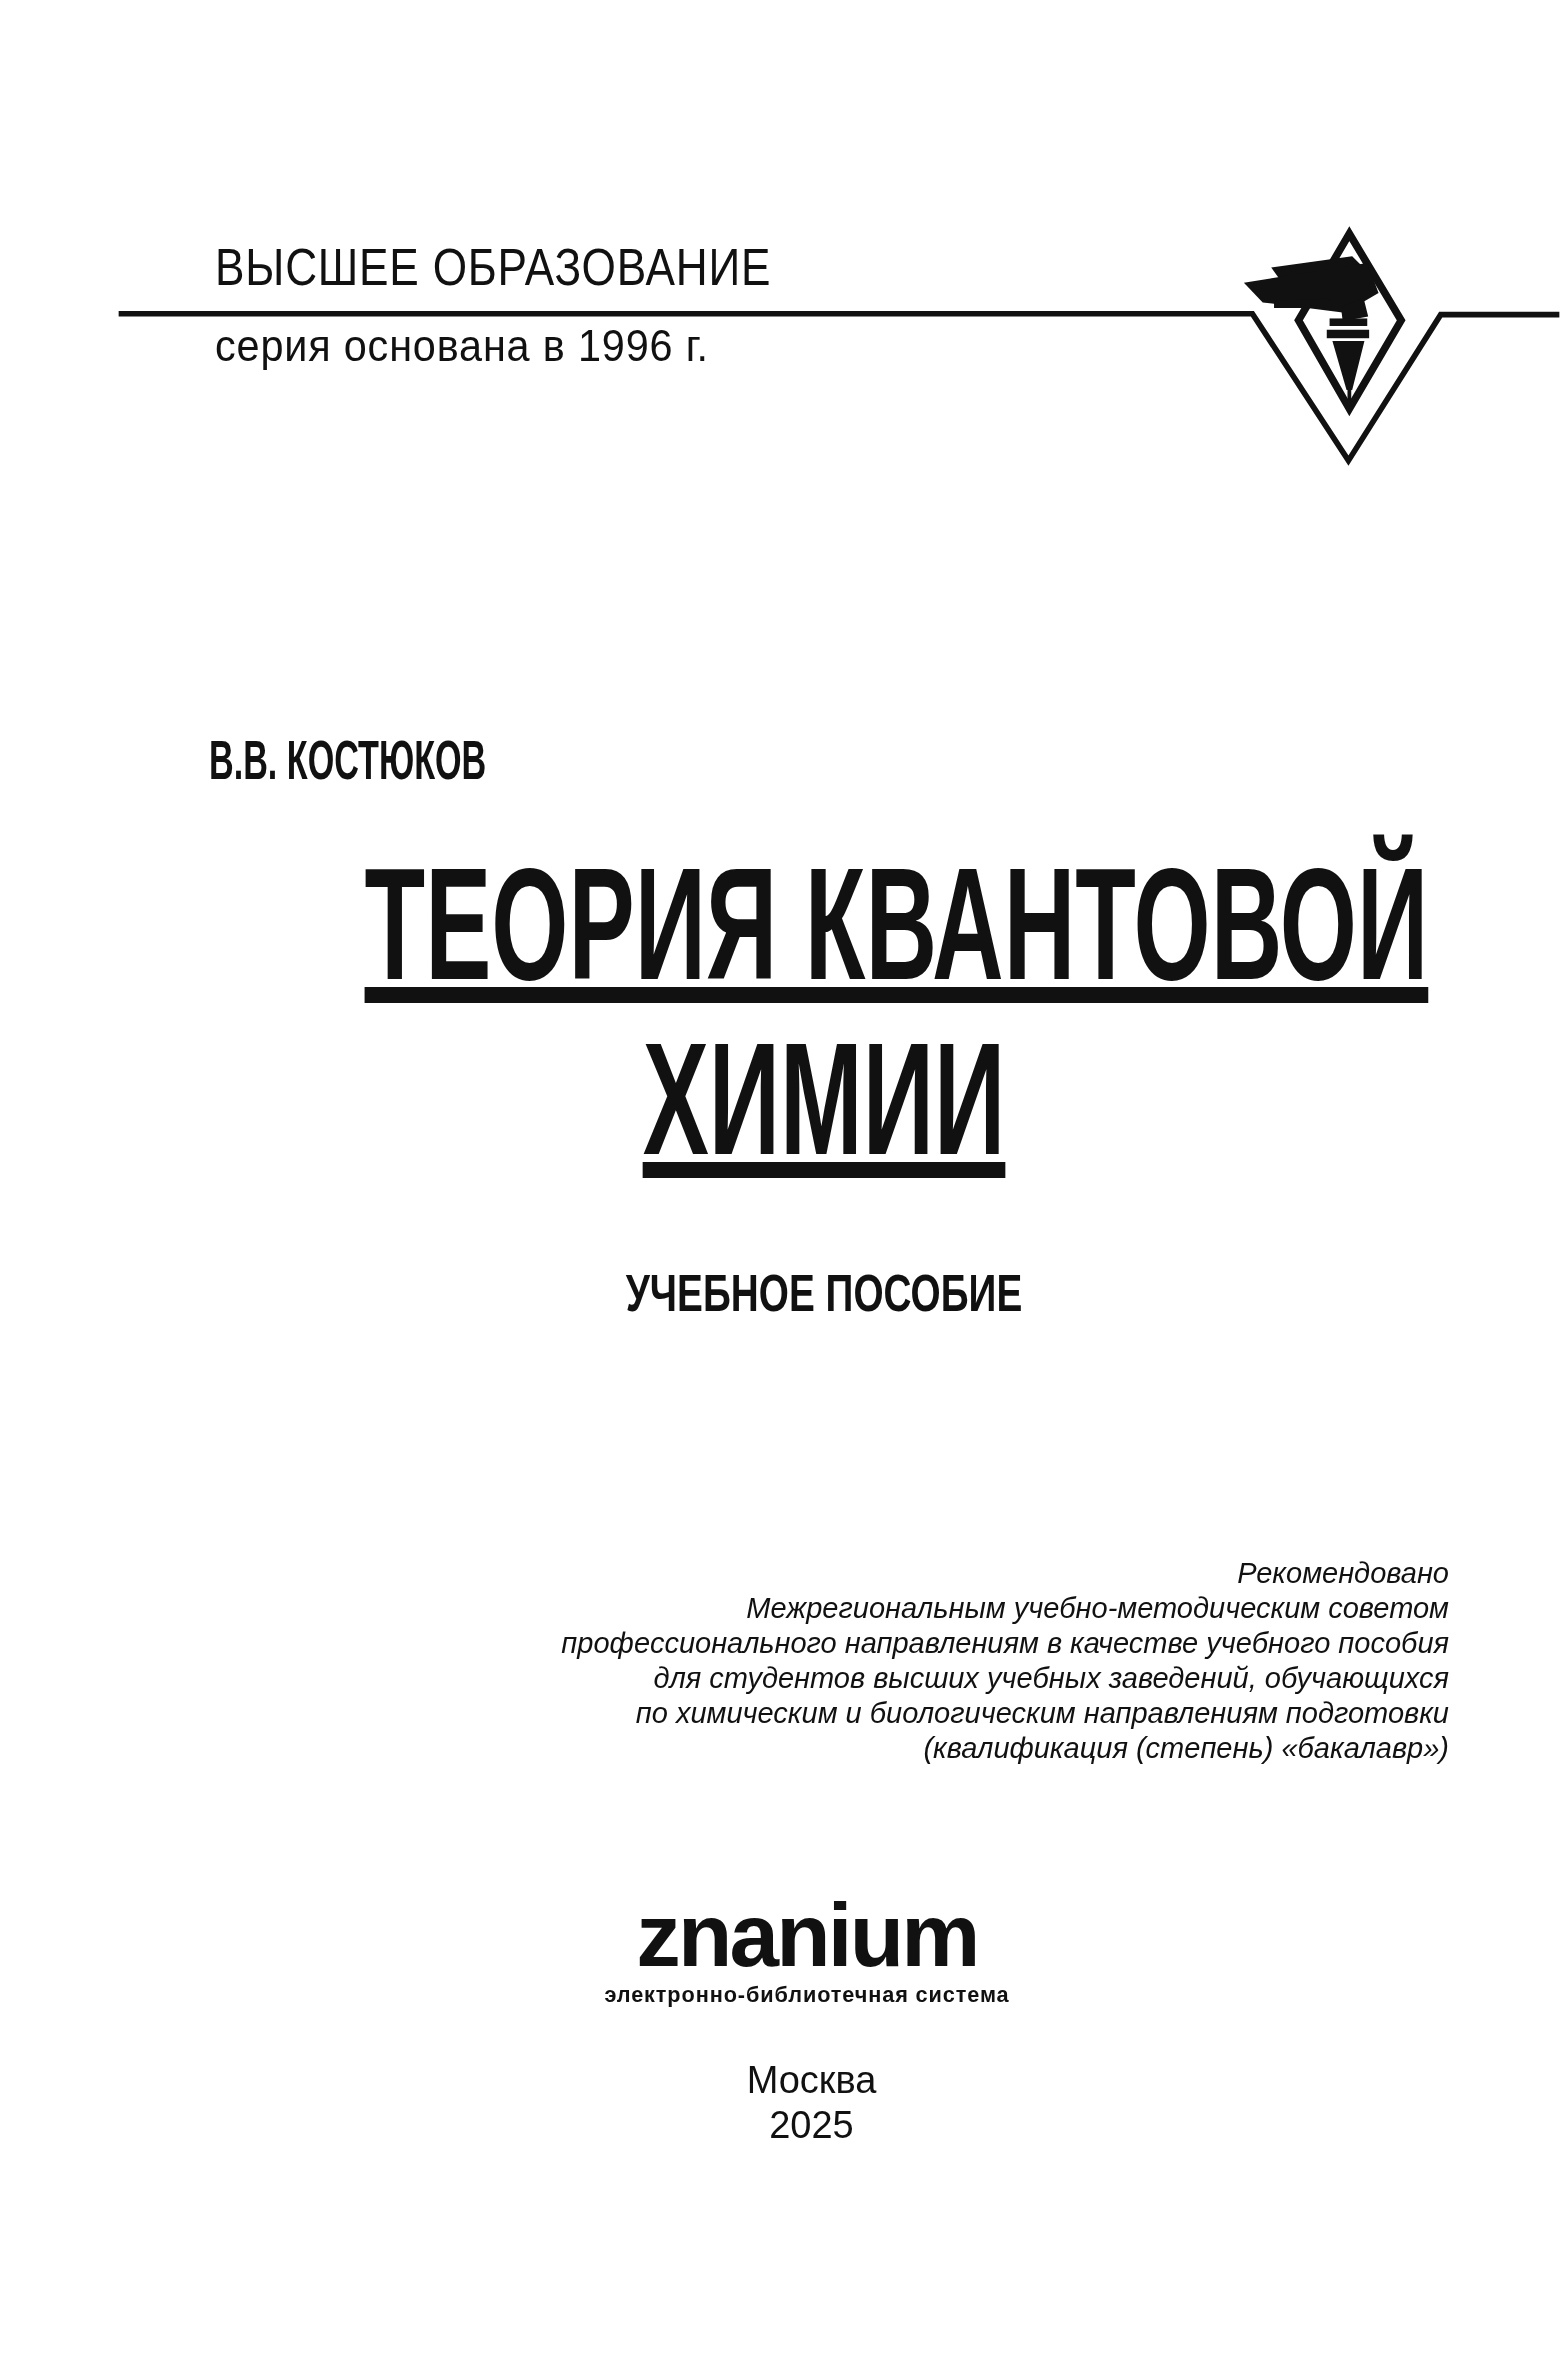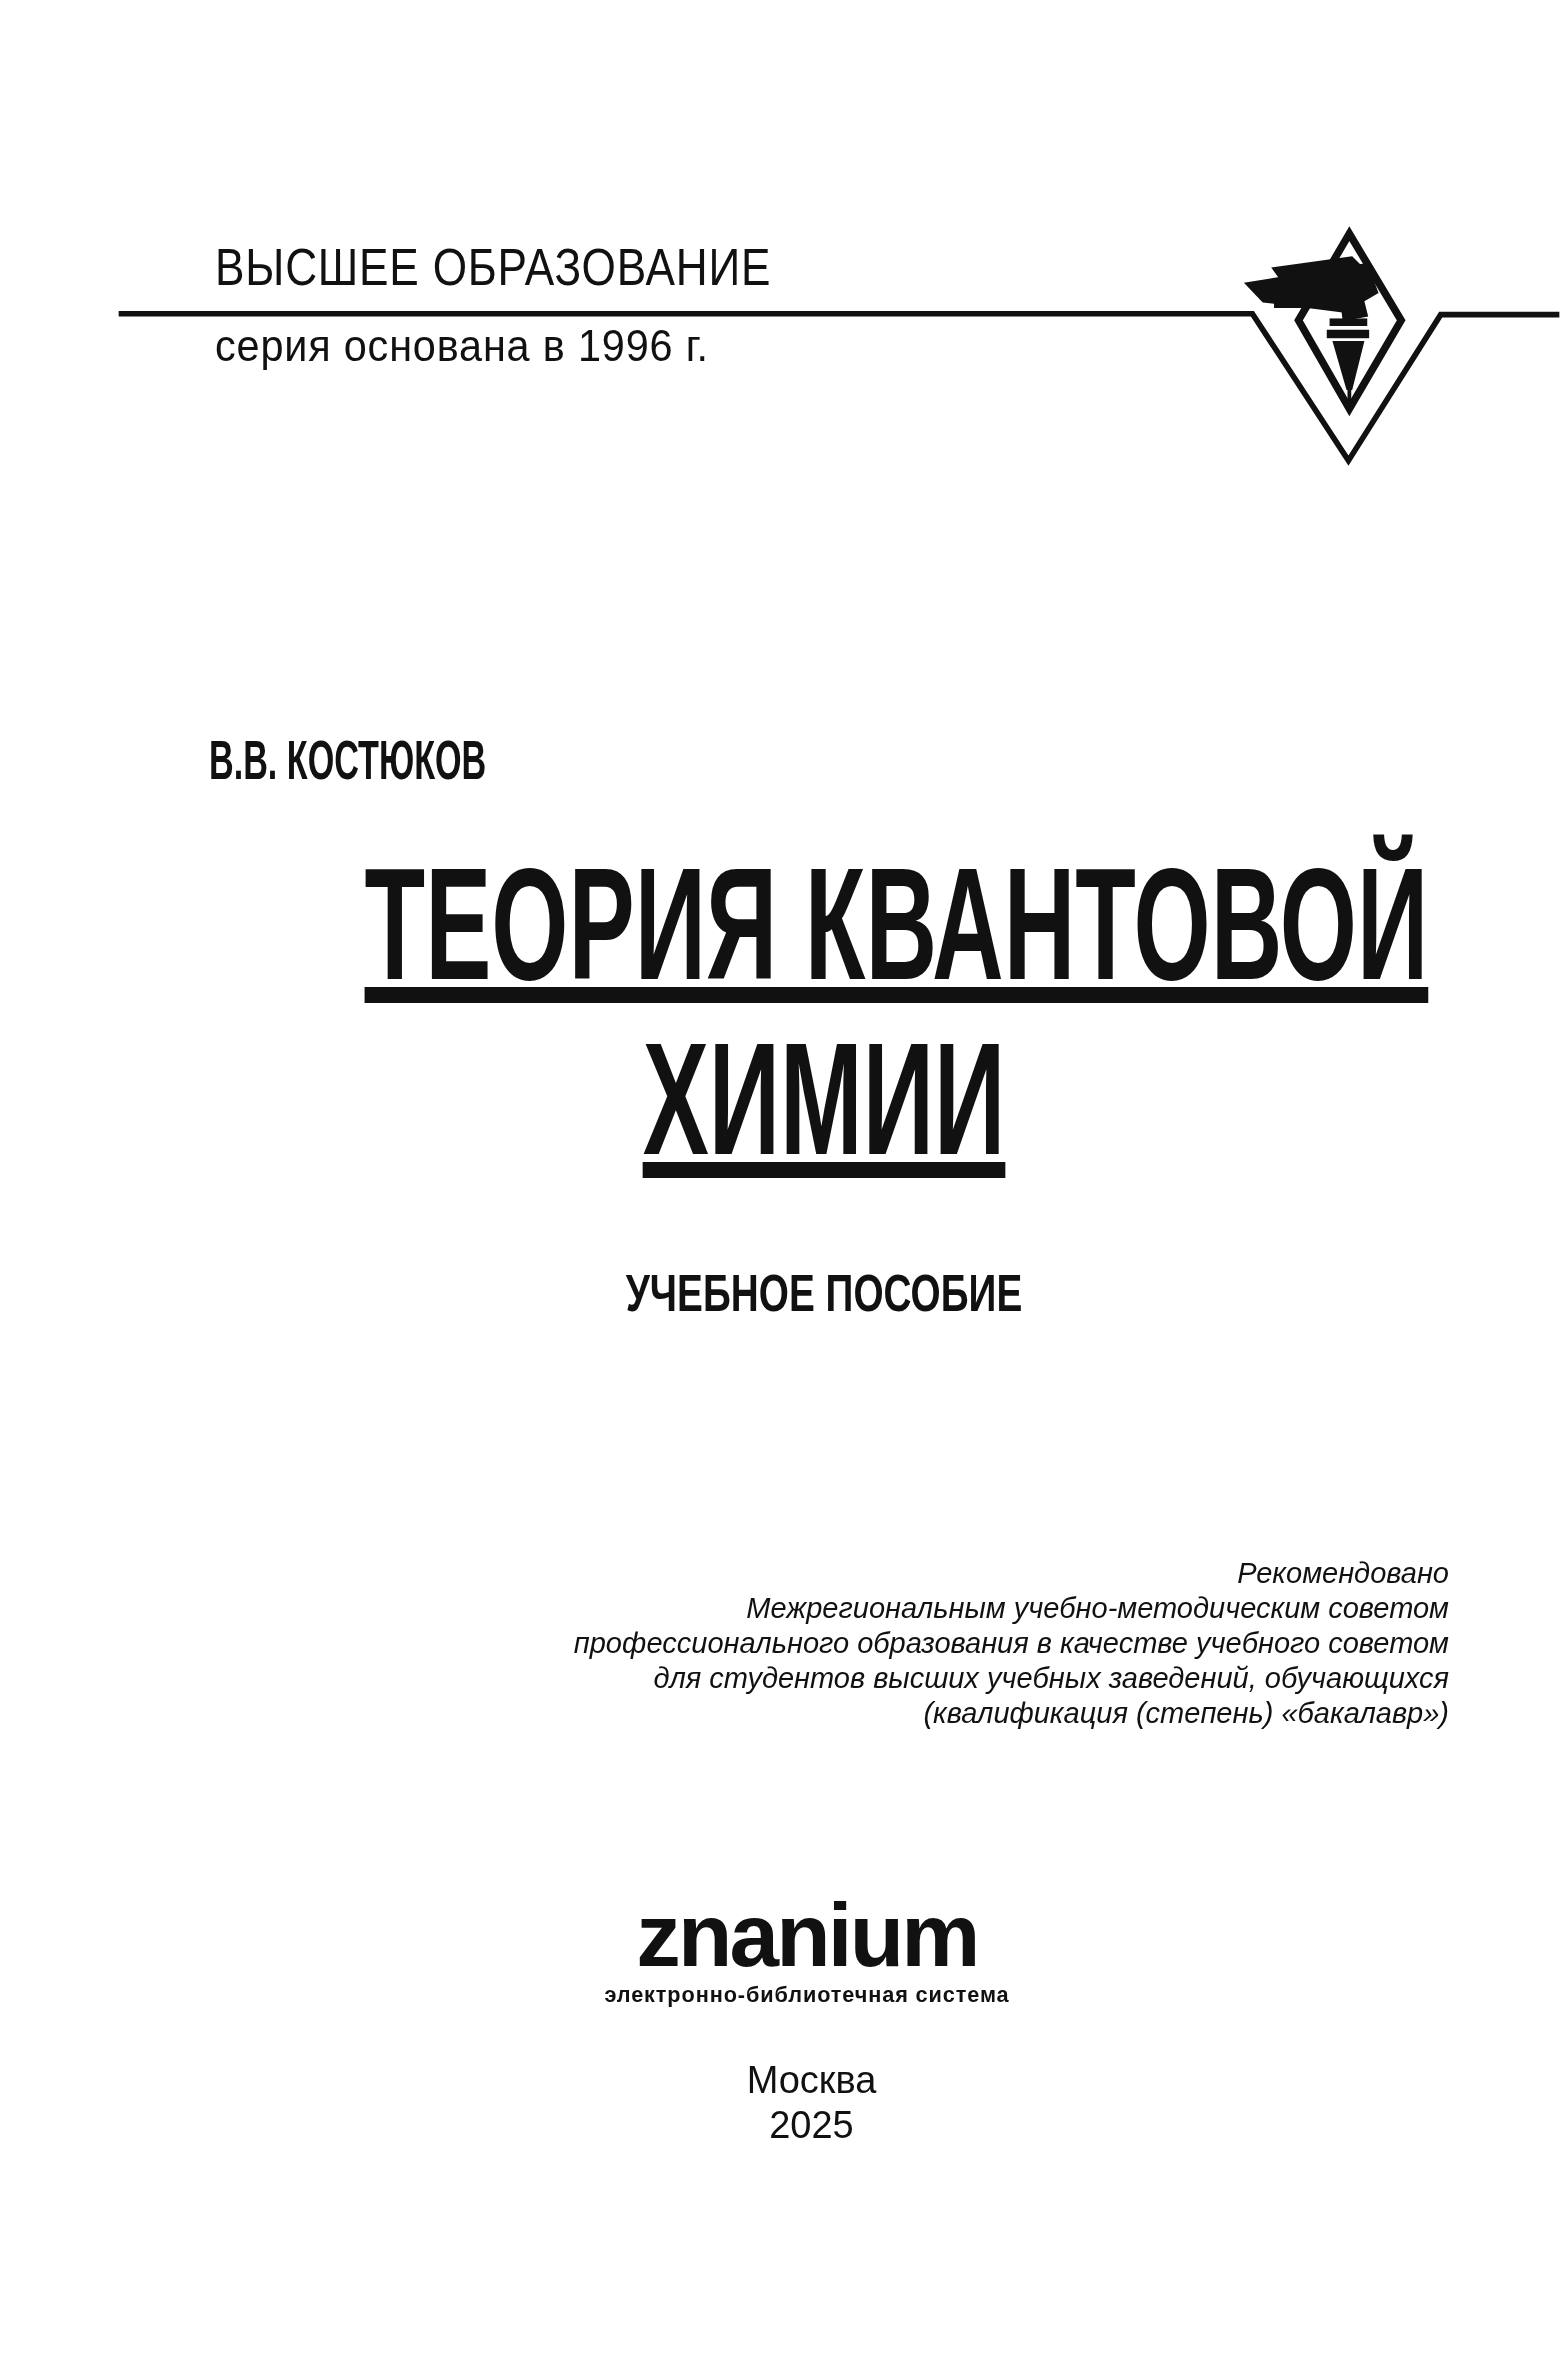--- a/index.html
+++ b/index.html
@@ -113,22 +113,23 @@
   <div class="title-line">ХИМИИ</div>
 </div>
 
 <div class="abs subtitle-block">
   <div class="subtitle">УЧЕБНОЕ ПОСОБИЕ</div>
 </div>
 
 <div class="abs recommendation">
   <div>Рекомендовано</div>
   <div>Межрегиональным учебно-методическим советом</div>
-  <div>профессионального образования в качестве учебного советом</div>
+  <div>профессионального направлениям в качестве учебного пособия</div>
   <div>для студентов высших учебных заведений, обучающихся</div>
+  <div>по химическим и биологическим направлениям подготовки</div>
   <div>(квалификация (степень) «бакалавр»)</div>
 </div>
 
 <div class="abs ebs">
   <div class="ebs-wordmark">znanium</div>
   <div class="ebs-tagline">электронно-библиотечная система</div>
 </div>
 
 <div class="abs imprint">
   <div>Москва</div>

